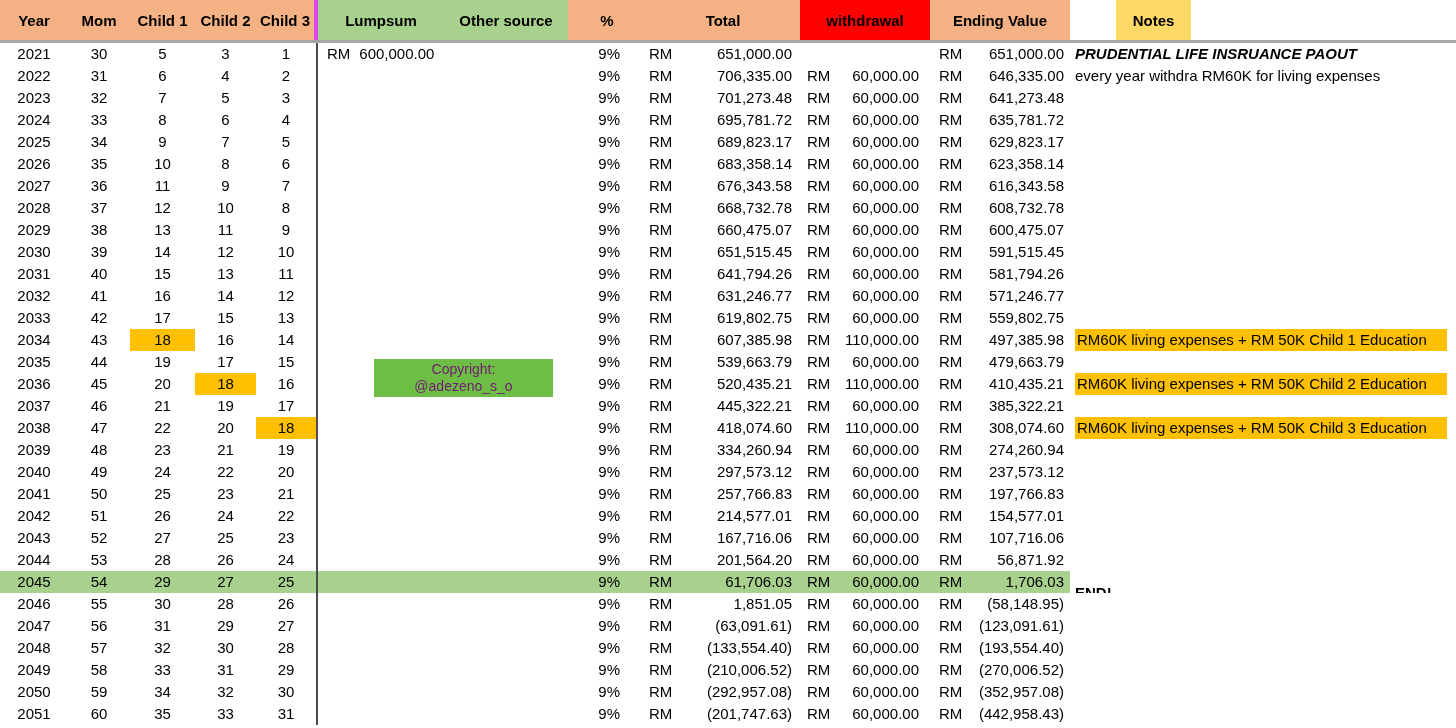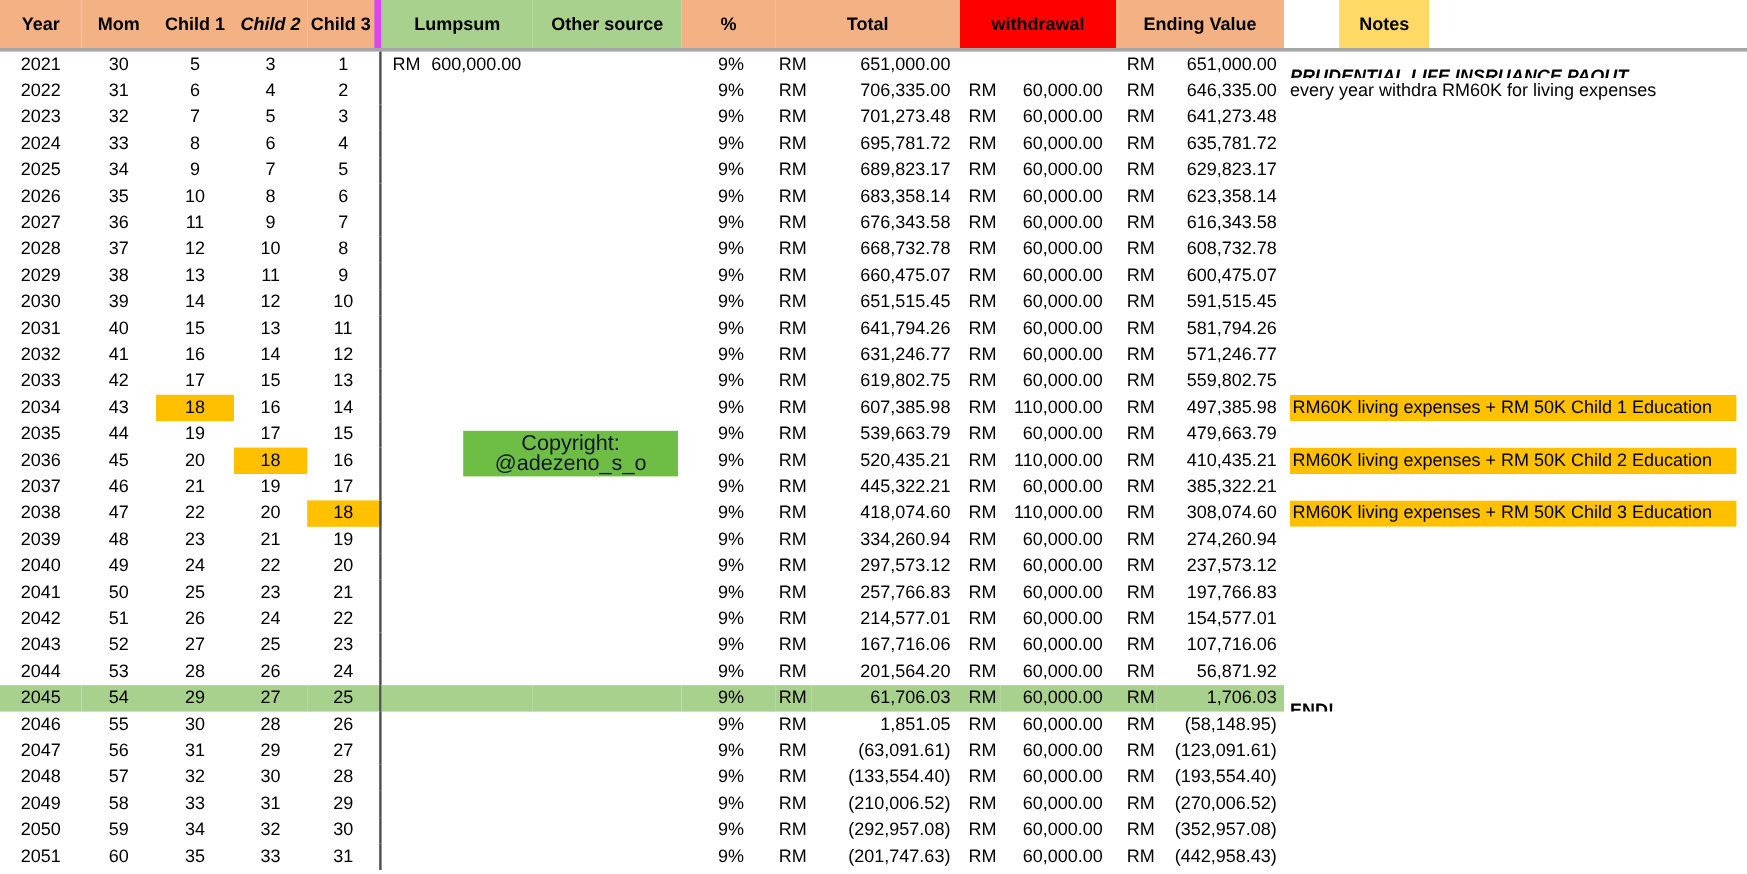--- a/index.html
+++ b/index.html
@@ -8,22 +8,22 @@
     font-family:"Liberation Sans",sans-serif;font-size:15px;color:#000;
   }
   .sheet{position:relative;width:1456px;height:728px;}
 
   
   .hrow{display:flex;height:40px;border-bottom:3px solid var(--grid);font-weight:700;}
   .hcell{display:flex;align-items:center;justify-content:center;box-sizing:border-box;white-space:nowrap;}
   .h-year{width:68px;background:var(--peach);}
   .h-mom{width:62px;background:var(--peach);}
   .h-c1{width:65px;background:var(--peach);}
-  .h-c2{width:61px;background:var(--peach);font-style:italic;}
-  .h-c3{width:62px;background:var(--peach);border-right:6px solid #d946ef;}
+  .h-c2{width:61px;background:var(--peach);}
+  .h-c3{width:62px;background:var(--peach);border-right:4px solid #d946ef;}
   .h-lump{width:126px;background:var(--hgreen);}
   .h-other{width:124px;background:var(--hgreen);}
   .h-pct{width:78px;background:var(--peach);}
   .h-total{width:154px;background:var(--peach);}
   .h-wd{width:130px;background:var(--red);}
   .h-end{width:140px;background:var(--peach);}
   .h-notes{flex:1;justify-content:flex-start;background:#fff;margin-left:46px;}
   .h-notes .tag{width:75px;height:100%;display:flex;align-items:center;justify-content:center;background:var(--yellow);}
 
   
@@ -42,30 +42,30 @@
   .c-wrm{width:34px;padding-left:7px;}
   .c-wval{width:96px;text-align:right;padding-right:11px;}
   .c-erm{width:34px;padding-left:9px;}
   .c-eval{width:106px;text-align:right;padding-right:6px;}
   .c-note{flex:1;padding-left:5px;}
 
   .hl-cell{background:var(--orange);}
   .hl-row>div:not(.c-note){background:var(--rowgreen);}
 
   .note{display:inline-block;}
-  .note.bi{font-weight:700;font-style:italic;margin-top:10px;}
+  .note.bi{font-weight:700;font-style:italic;}
   .note.b{font-weight:700;margin-top:11px;}
   .note.hl{background:var(--orange);width:calc(100% - 9px);padding-left:2px;box-sizing:border-box;}
 
   
   .copyright{
-    position:absolute;left:386px;top:359px;width:179px;height:38px;
-    background:var(--cgreen);color:#0f172a;
+    position:absolute;left:374px;top:359px;width:179px;height:38px;
+    background:var(--cgreen);color:#701a75;
     display:flex;flex-direction:column;align-items:center;justify-content:center;
-    font-size:18px;line-height:17px;
+    font-size:14px;line-height:17px;
   }
 </style>
 </head>
 <body>
 
 <div class="sheet">
 
   <div class="hrow">
     <div class="hcell h-year">Year</div>
     <div class="hcell h-mom">Mom</div>

